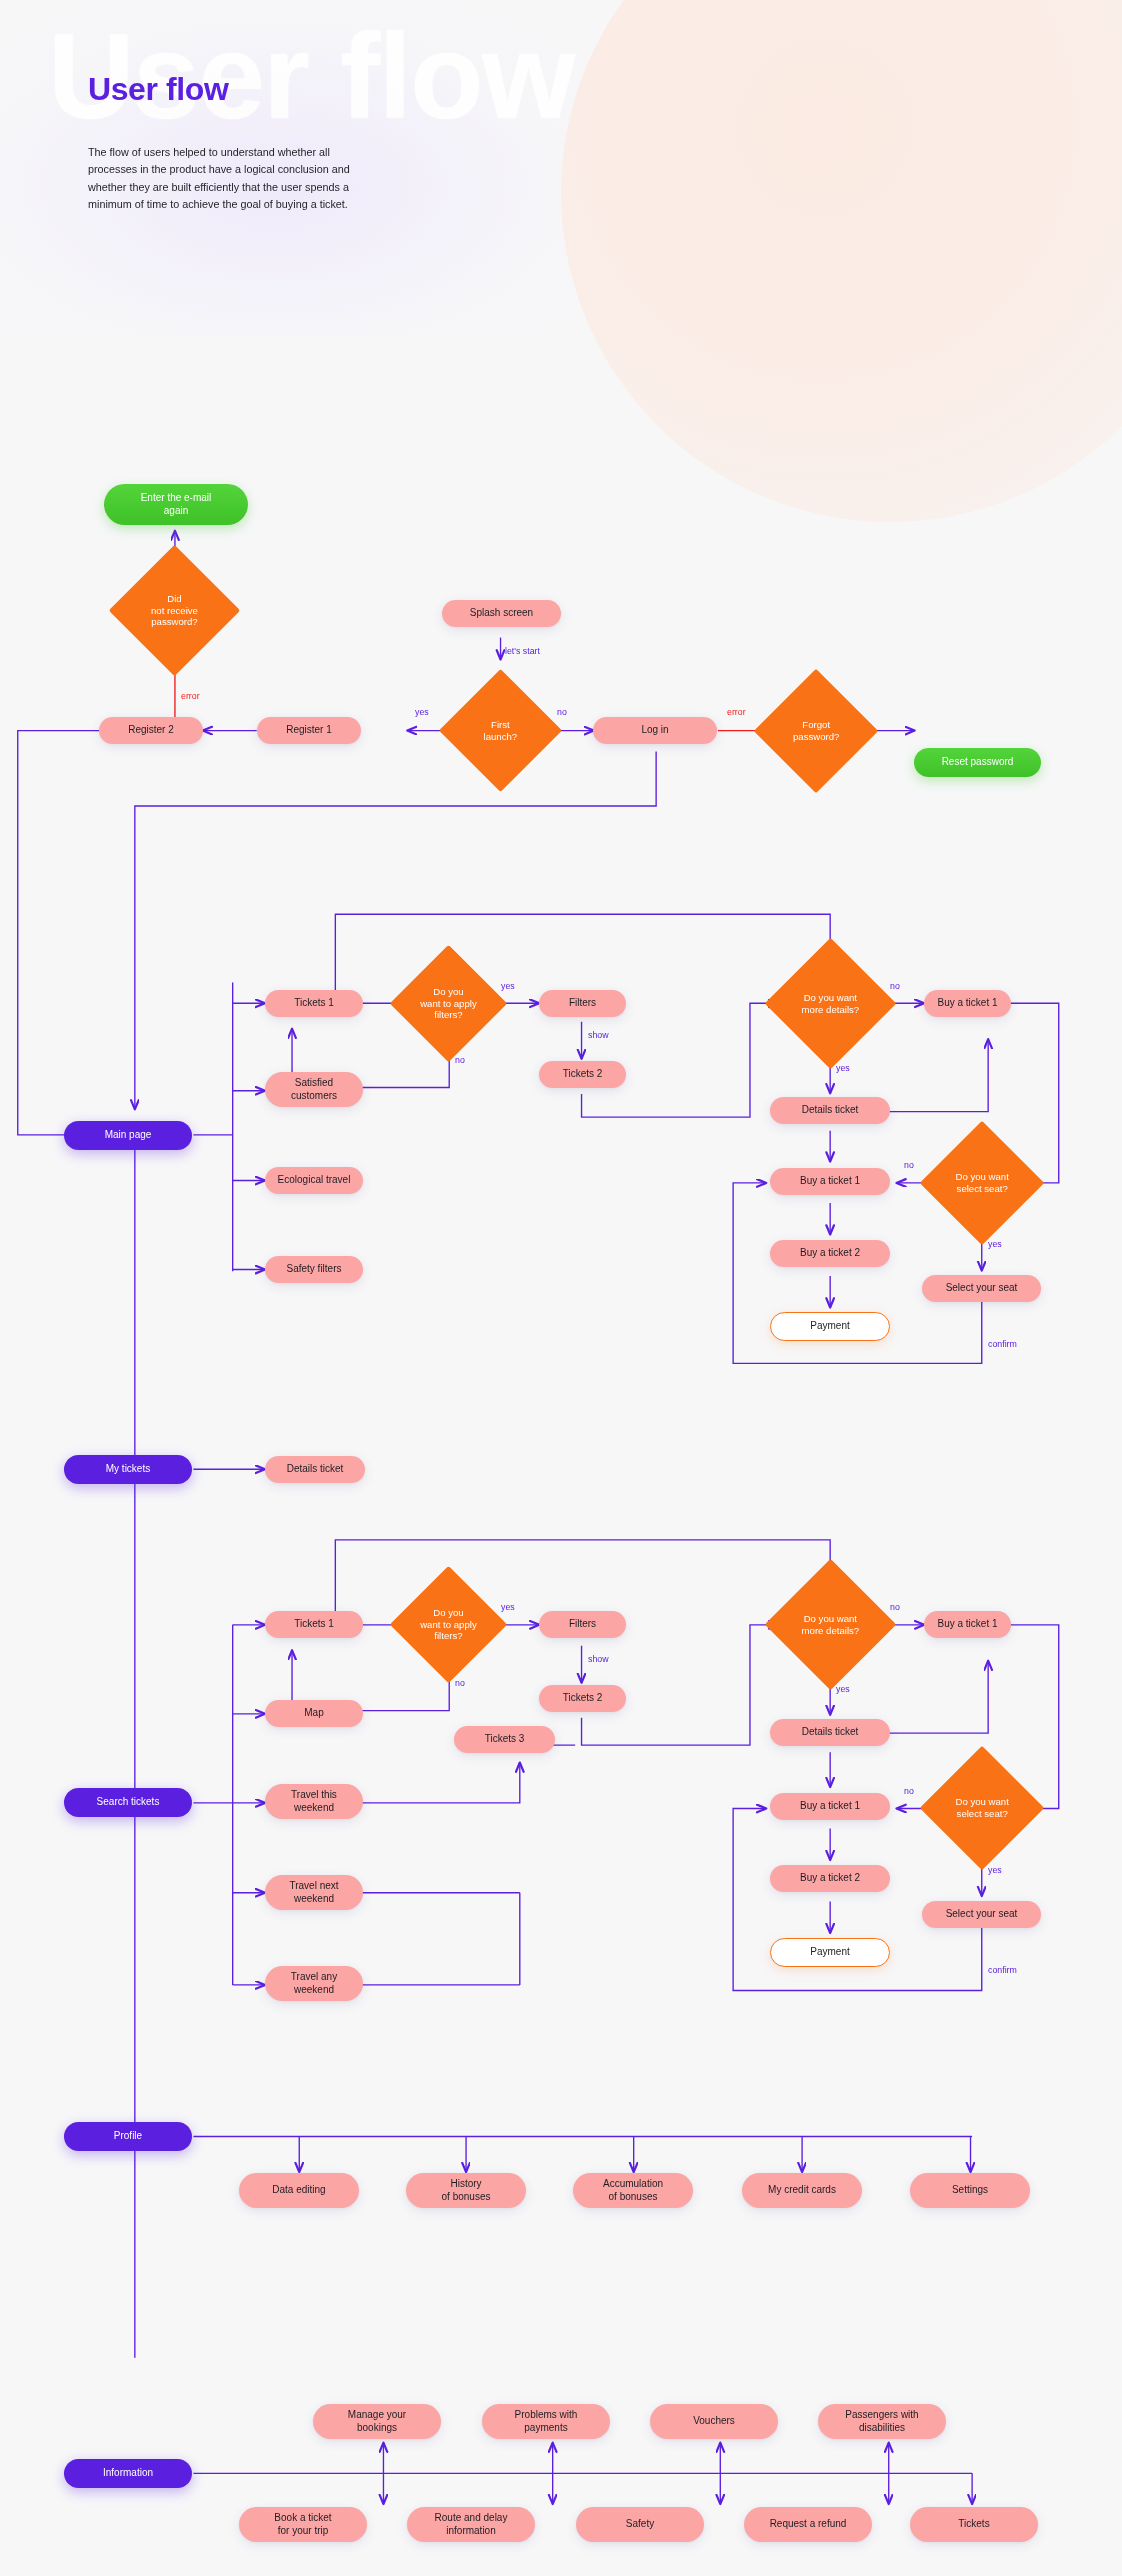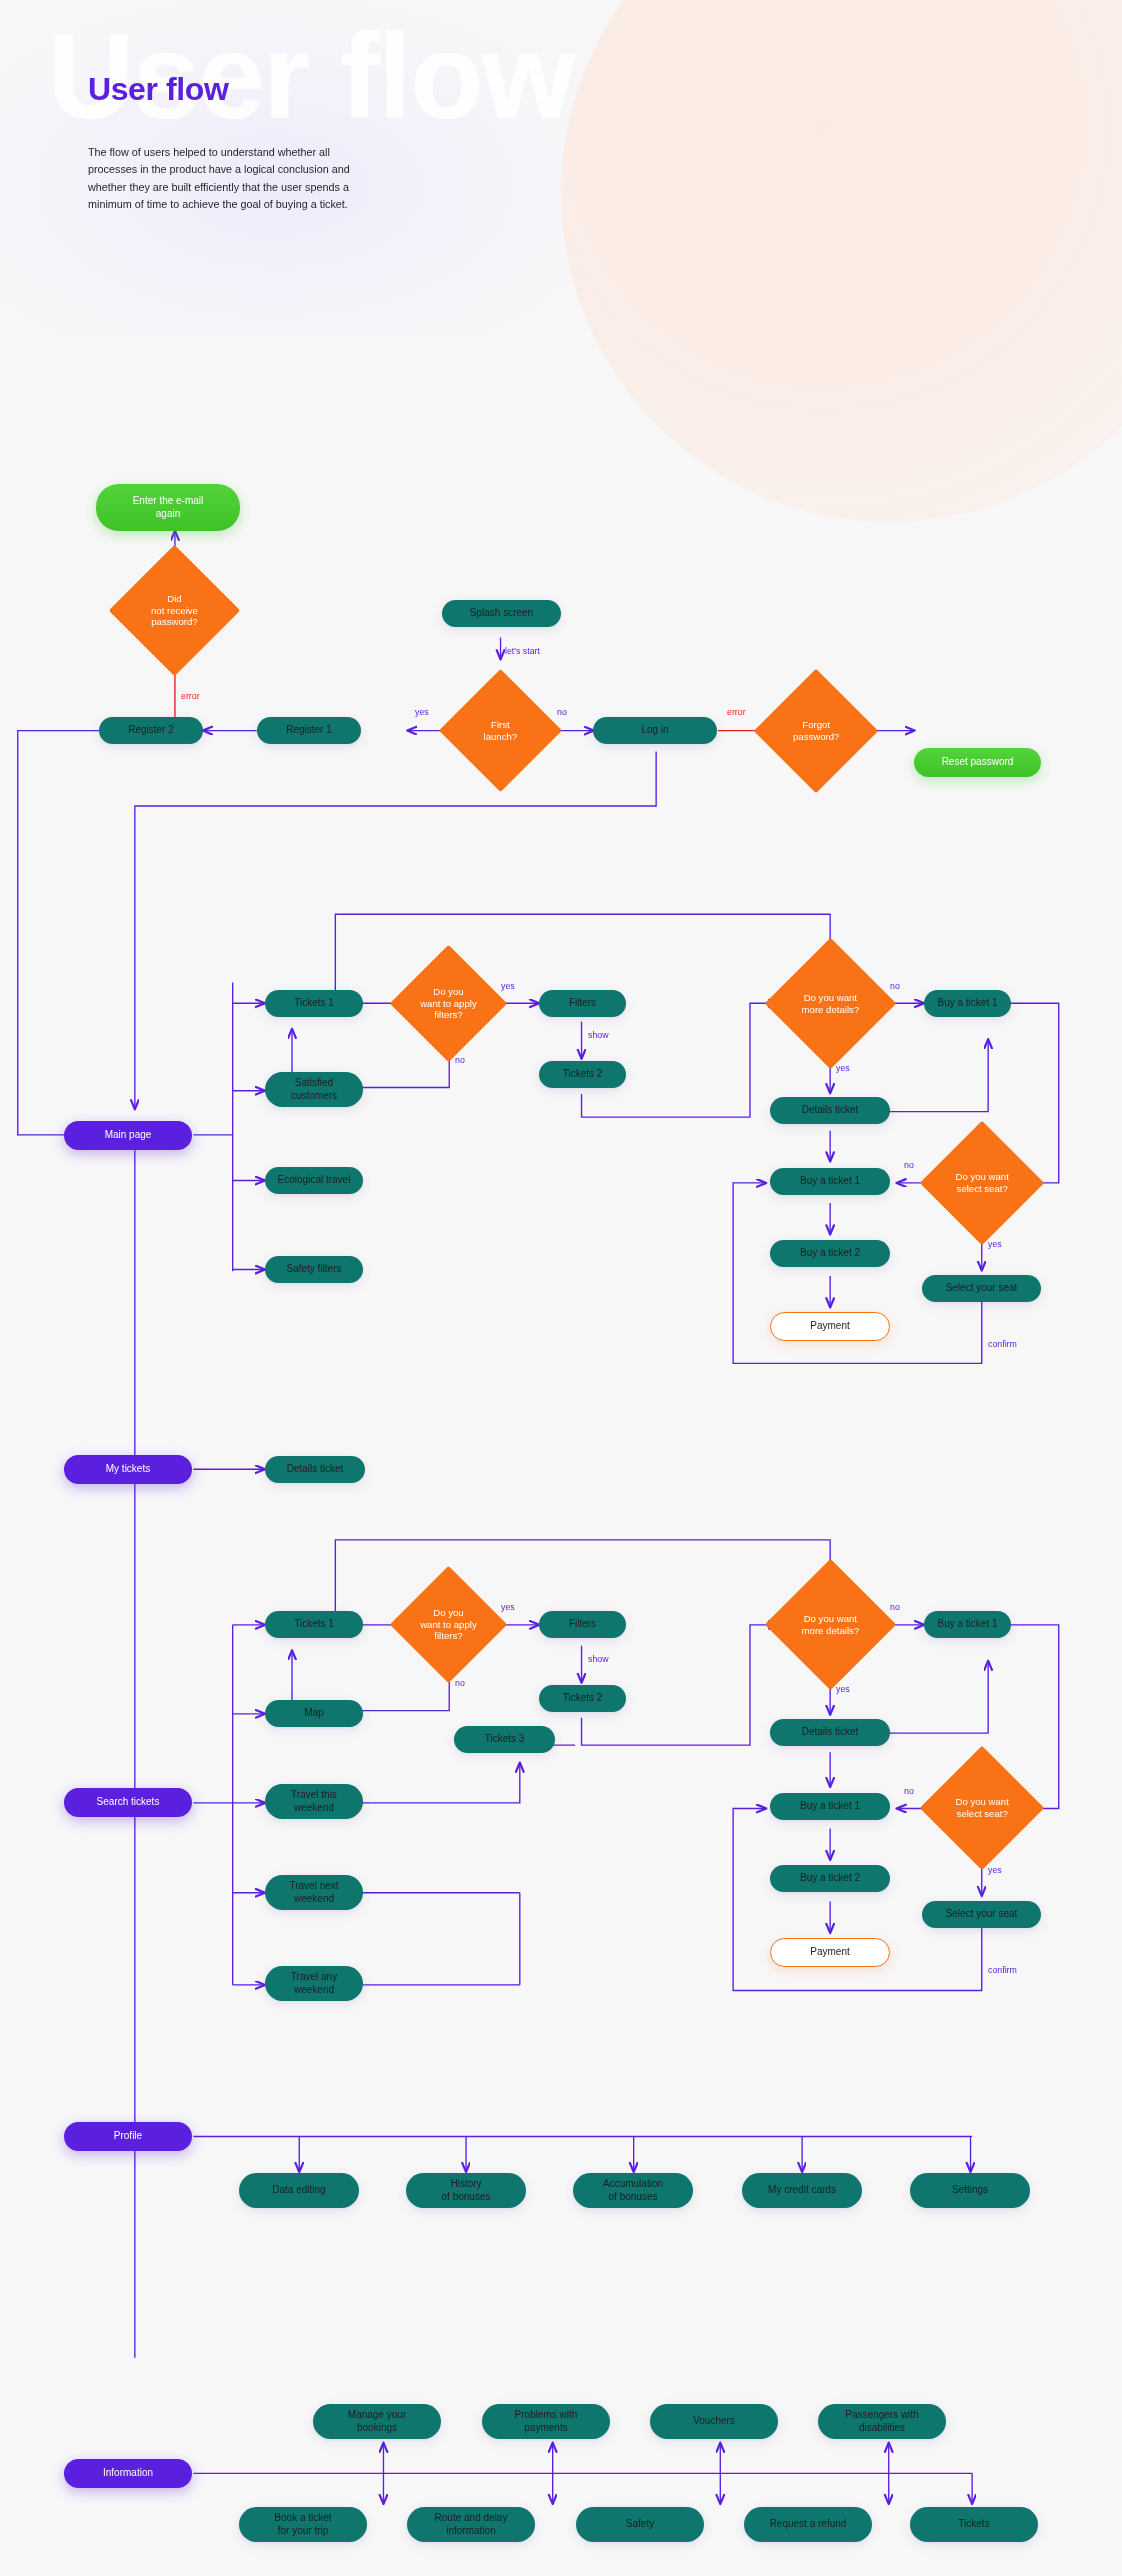--- a/index.html
+++ b/index.html
@@ -42,21 +42,21 @@
   
   #flow { position:absolute; left:0; top:0; width:1123px; height:2576px; }
   svg#edges { position:absolute; left:0; top:0; width:1123px; height:2576px; pointer-events:none; }
 
   .node {
     position:absolute;
     display:flex; align-items:center; justify-content:center;
     text-align:center;
     font-size:10px; line-height:1.25;
     color:#1d1d22;
-    background:#0f766e;
+    background:#fca5a5;
     border-radius:22.5px;
     box-shadow:0 3.2px 11.2px rgba(60,40,120,.10), 0 0.8px 2.4px rgba(60,40,120,.06);
     padding:3.2px 6.4px;
     white-space:pre-line;
   }
   .node.primary {
     background:#5b1fe0; color:#fff;
     box-shadow:0 4px 13px rgba(91,31,224,.32);
     font-size:10px;
   }
@@ -222,21 +222,21 @@
     <path d="M898,3084 L898,3122" marker-end="url(#ar)"></path>
     <path d="M1108,3084 L1108,3122" marker-end="url(#ar)"></path>
     <path d="M1212,3084 L1212,3122" marker-end="url(#ar)"></path>
     <path d="M478,3084 L478,3046" marker-end="url(#ar)"></path>
     <path d="M689,3084 L689,3046" marker-end="url(#ar)"></path>
     <path d="M898,3084 L898,3046" marker-end="url(#ar)"></path>
     <path d="M1108,3084 L1108,3046" marker-end="url(#ar)"></path>
   </g>
 </svg>
 
-<div class="node green" style="left:96px;top:484px;width:144px;height:47px;">Enter the e-mail
+<div class="node green" style="left:104px;top:484px;width:144px;height:41px;">Enter the e-mail
 again</div>
 
 <div class="diamond" style="left:128px;top:564px;width:93px;height:93px;">
   <span>Did
 not receive
 password?</span>
 </div>
 
 <div class="node" style="left:99px;top:717px;width:104px;height:27px;">Register 2</div>
 

